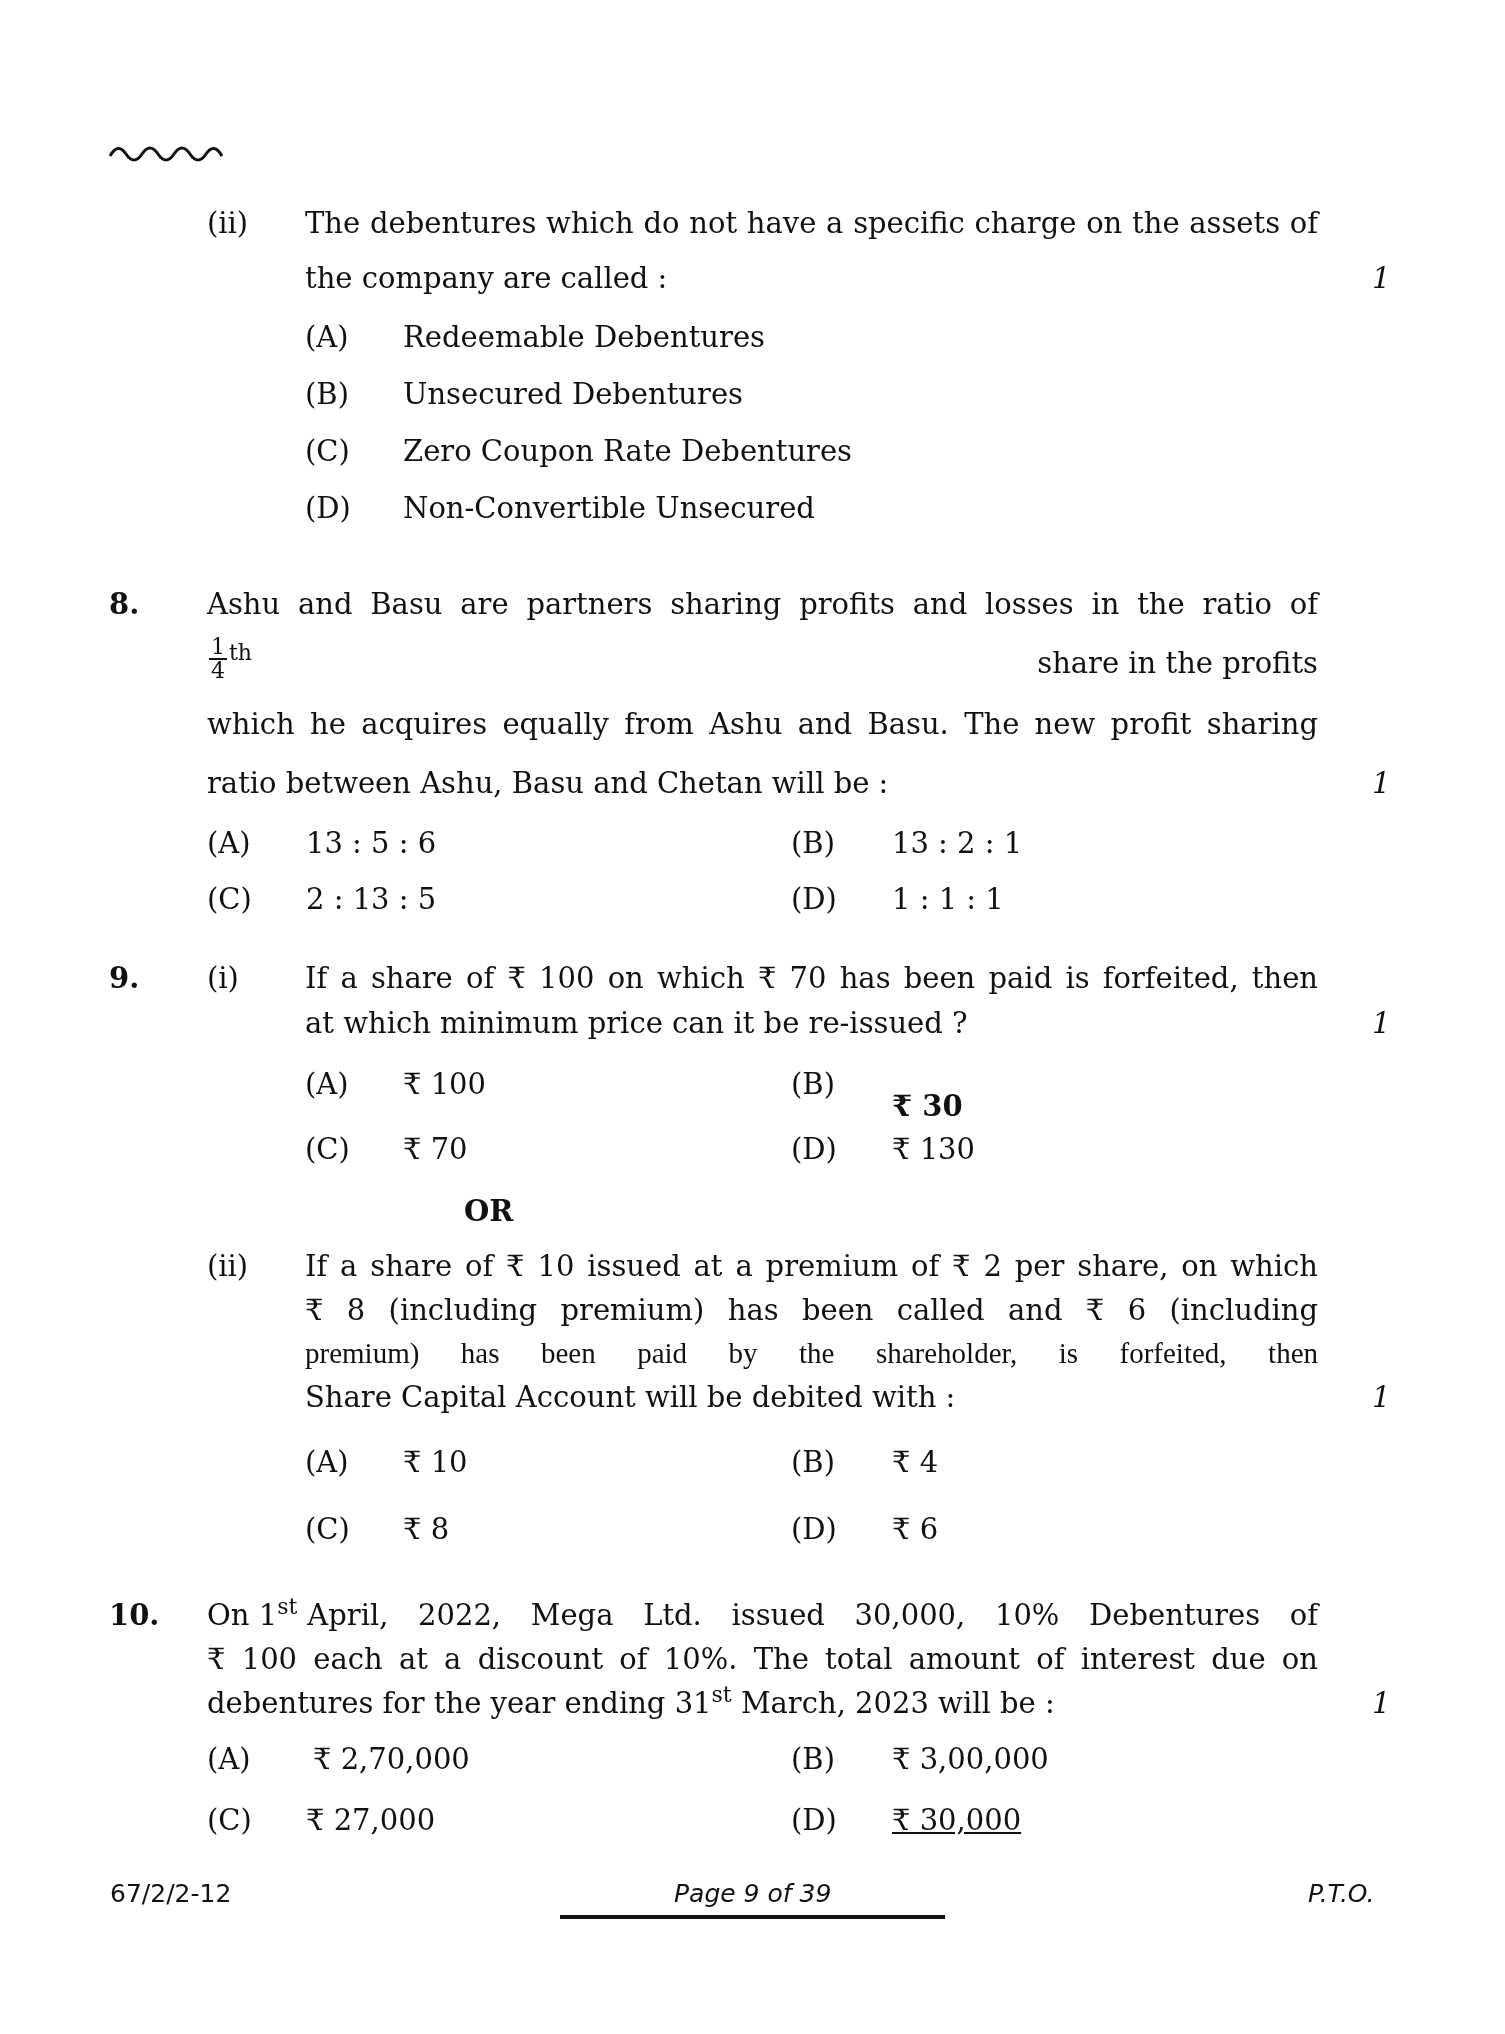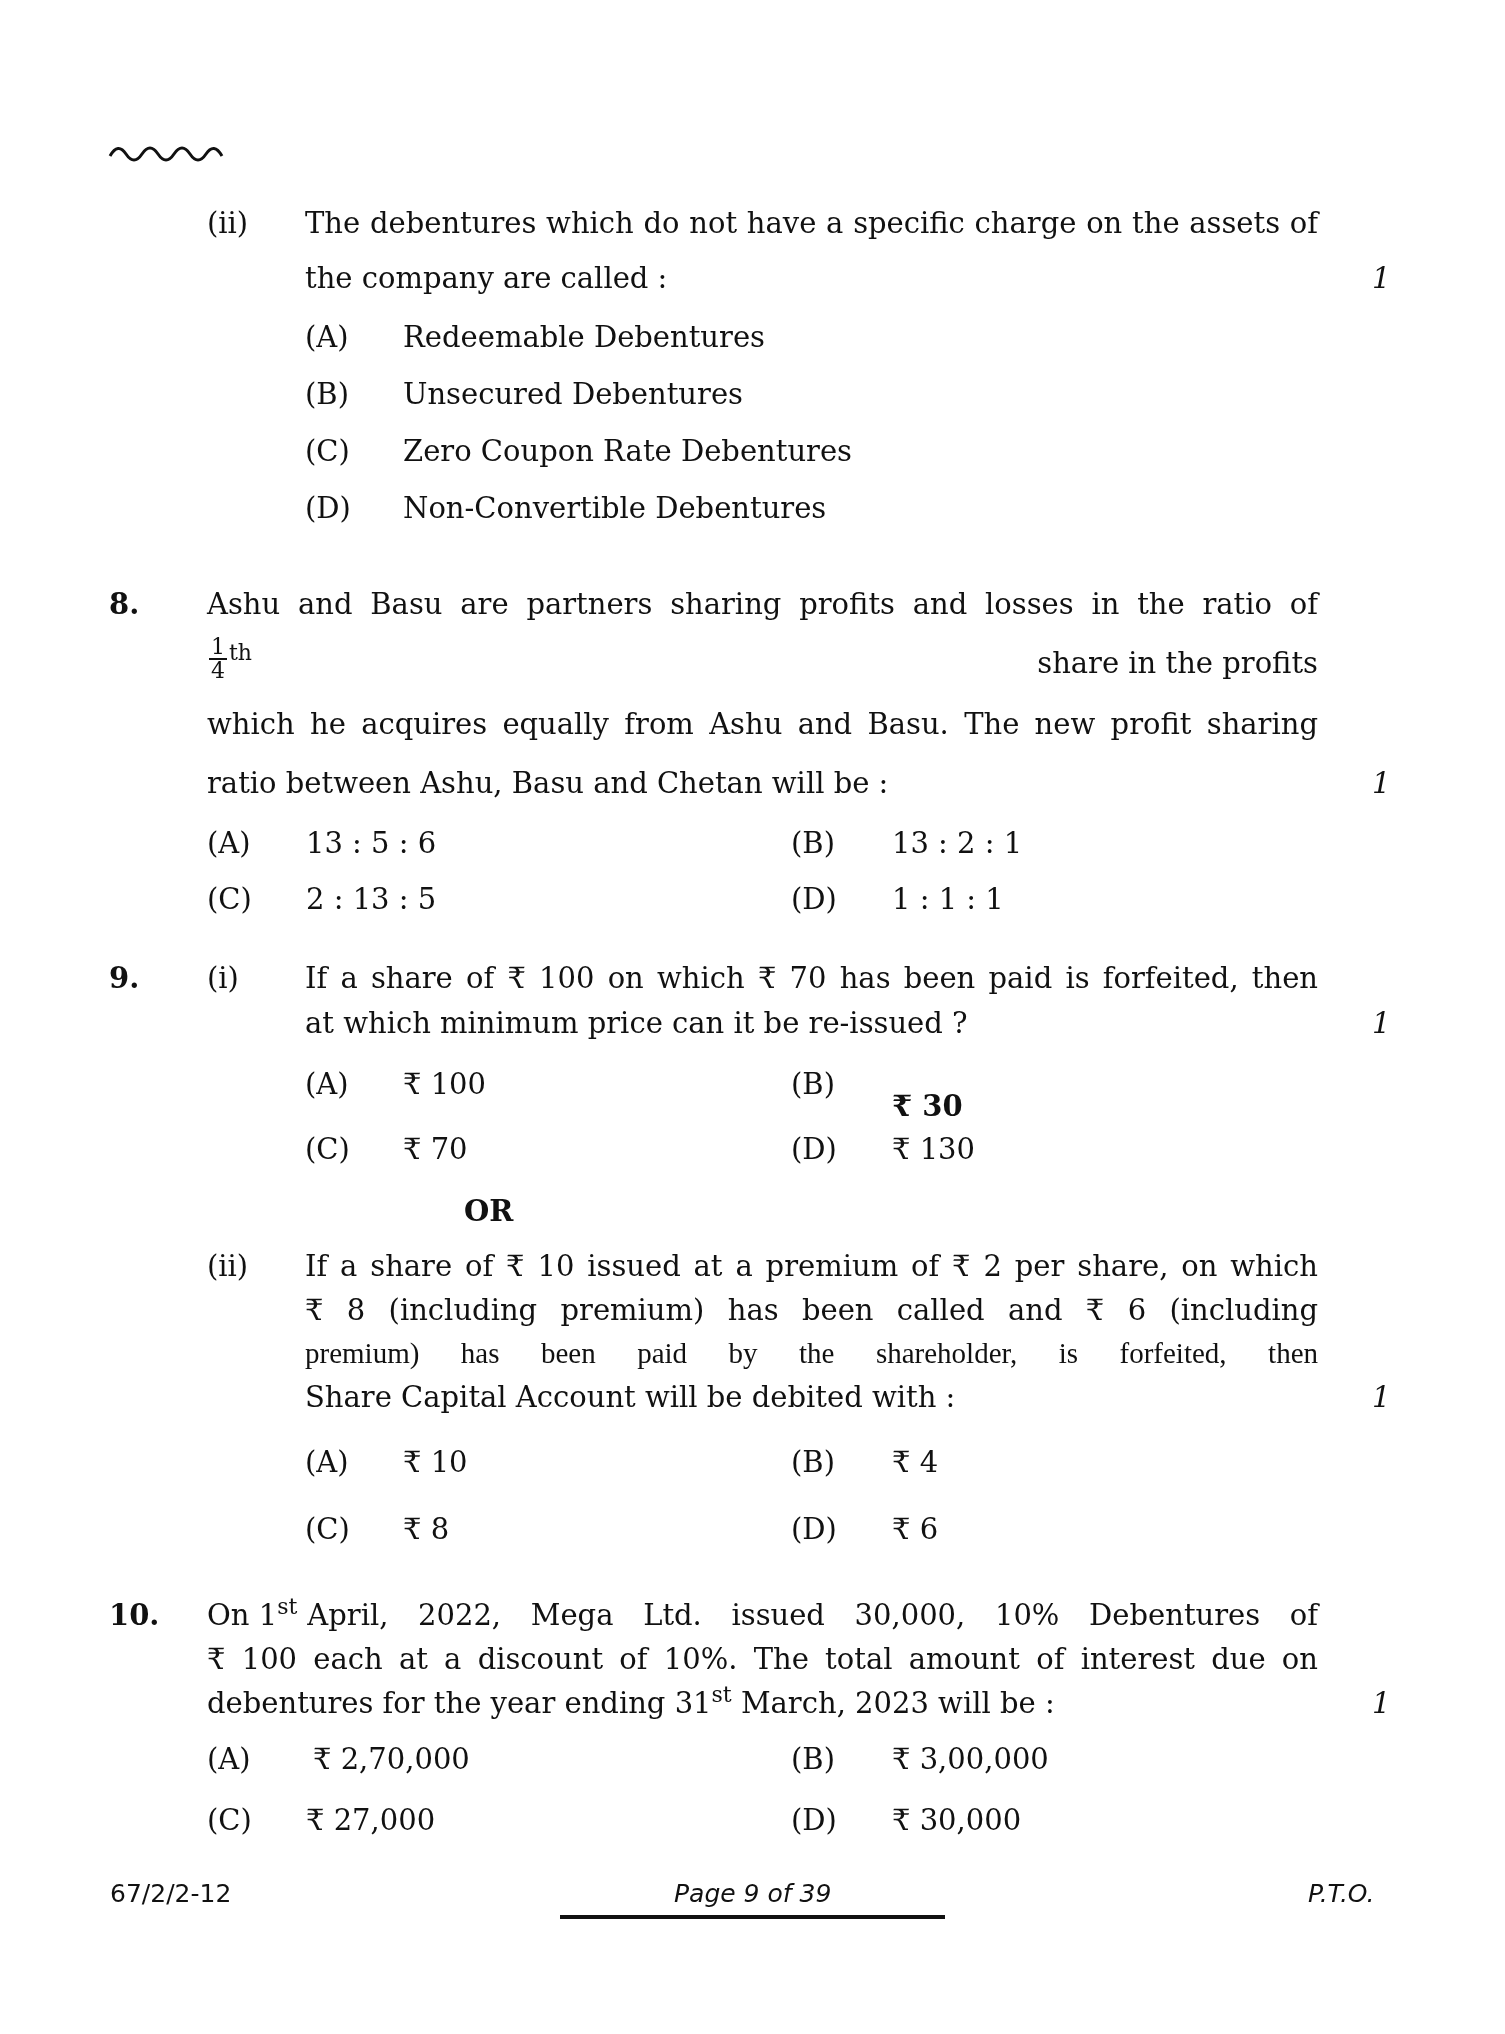--- a/index.html
+++ b/index.html
@@ -32,21 +32,21 @@
   <span class="abs t" style="left:305px;top:261px;">the company are called :</span>
   <span class="abs mark" style="left:1372px;top:261px;">1</span>
 
   <span class="abs t" style="left:305px;top:320px;">(A)</span>
   <span class="abs t" style="left:403px;top:320px;">Redeemable Debentures</span>
   <span class="abs t" style="left:305px;top:377px;">(B)</span>
   <span class="abs t" style="left:403px;top:377px;">Unsecured Debentures</span>
   <span class="abs t" style="left:305px;top:434px;">(C)</span>
   <span class="abs t" style="left:403px;top:434px;">Zero Coupon Rate Debentures</span>
   <span class="abs t" style="left:305px;top:491px;">(D)</span>
-  <span class="abs t" style="left:403px;top:491px;">Non-Convertible Debentures</span>
+  <span class="abs t" style="left:403px;top:491px;">Non-Convertible Unsecured</span>
 </div>
 
 <div>
   <span class="abs qnum" style="left:109px;top:587px;">8.</span>
   <span class="abs t just" style="left:207px;top:587px;width:1111px;">Ashu and Basu are partners sharing profits and losses in the ratio of</span>
   <div class="abs t" style="left:207px;top:640px;width:1111px;display:flex;justify-content:space-between;align-items:center;">
     <span style="display:inline-flex;align-items:center;">
       <span class="frac">
         <span class="n">1</span>
         <span class="d">4</span>
@@ -114,21 +114,21 @@
   <span class="abs t" style="left:207px;top:1686px;"><span>debentures for the year ending 31</span><sup>st</sup><span> March, 2023 will be :</span></span>
   <span class="abs mark" style="left:1372px;top:1686px;">1</span>
 
   <span class="abs t" style="left:207px;top:1742px;">(A)</span>
   <span class="abs t" style="left:306px;top:1742px;margin-left:7px;">₹ 2,70,000</span>
   <span class="abs t" style="left:791px;top:1742px;">(B)</span>
   <span class="abs t" style="left:892px;top:1742px;">₹ 3,00,000</span>
   <span class="abs t" style="left:207px;top:1803px;">(C)</span>
   <span class="abs t" style="left:306px;top:1803px;">₹ 27,000</span>
   <span class="abs t" style="left:791px;top:1803px;">(D)</span>
-  <span class="abs t" style="left:892px;top:1803px;">₹ 30,000</span>
+  <span class="abs t" style="left:892px;top:1803px;text-decoration:underline;">₹ 30,000</span>
 </div>
 
 <div>
   <span class="abs footl" style="left:110px;top:1879px;">67/2/2-12</span>
   <span class="abs foot" style="left:674px;top:1879px;">Page 9 of 39</span>
   <div class="underline-bar" style="left:560px;top:1915px;width:385px;"></div>
   <span class="abs foot" style="left:1308px;top:1879px;">P.T.O.</span>
 </div>
 
 </body></html>

